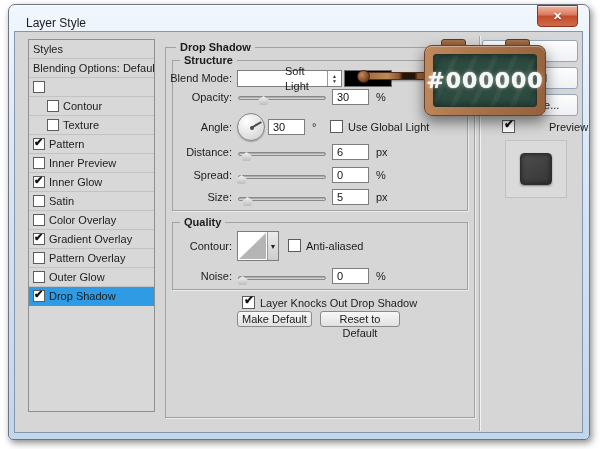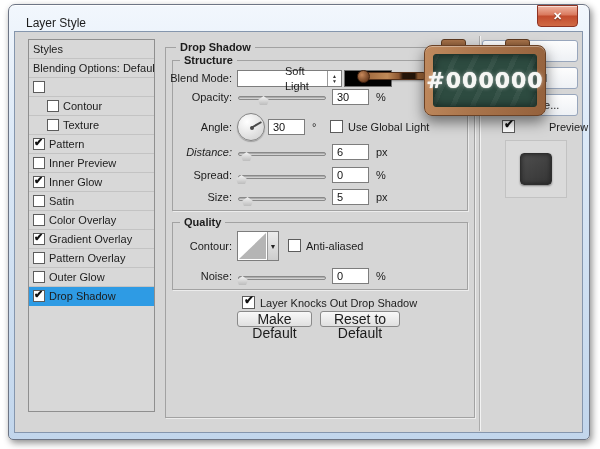--- a/index.html
+++ b/index.html
@@ -84,21 +84,21 @@
 
   .contourbox { position:absolute; left:237px; top:231px; width:42px; height:30px;
                 border:1px solid #7d7d7d; display:flex; }
   .cthumb { position:relative; width:29px; background:#fff; }
   .ctri { position:absolute; inset:1px; background:#b5b5b5; clip-path:polygon(0 100%,100% 0,100% 100%); }
   .carrow { width:11px; border-left:1px solid #9a9a9a;
             background:linear-gradient(#ececec,#cdcdcd);
             display:flex; align-items:center; justify-content:center; font-size:7px; color:#222; }
 
   .pbtn { position:absolute; height:16px; border:1px solid #8a8a8a; border-radius:3px;
-          background:linear-gradient(#f8f8f8,#e0e0e0); text-align:center; line-height:14px; font-size:14px; }
+          background:linear-gradient(#f8f8f8,#e0e0e0); text-align:center; line-height:14px; font-size:11px; }
 
   .divider { position:absolute; left:479px; top:36px; width:1px; height:395px;
              background:#ababab; box-shadow:1px 0 0 rgba(255,255,255,.7); }
 
   
   .wbtn { position:absolute; left:482px; width:96px; height:22px;
           border:1px solid #98a6bc; border-radius:3px;
           background:linear-gradient(#fdfdfd,#eef1f5);
           text-align:center; line-height:20px; z-index:1; }
   .prevpanel { position:absolute; left:505px; top:140px; width:62px; height:58px;
@@ -236,21 +236,21 @@
   <div class="rlabel" style="top:120px;">Angle:</div>
   <div class="dial">
     <div class="needle"></div>
     <div class="dialdot"></div>
   </div>
   <input class="vbox" style="left: 268px; top: 119px;" value="30">
   <div class="unit" style="left:312px;top:120px;">°</div>
   <div class="ckbox" style="left:330px;top:120px;"></div>
   <div class="cklabel" style="left:348px;top:120px;">Use Global Light</div>
 
-  <div class="rlabel" style="top:145px;font-style:italic;">Distance:</div>
+  <div class="rlabel" style="top:145px;">Distance:</div>
   <div class="track" style="top:152px;"></div>
   <div class="thumb" style="left:241px;top:152px;"></div>
   <input class="vbox" style="left: 332px; top: 144px;" value="6">
   <div class="unit" style="left:376px;top:145px;">px</div>
 
   <div class="rlabel" style="top:168px;">Spread:</div>
   <div class="track" style="top:175px;"></div>
   <div class="thumb" style="left:236px;top:175px;"></div>
   <input class="vbox" style="left: 332px; top: 167px;" value="0">
   <div class="unit" style="left:376px;top:168px;">%</div>

